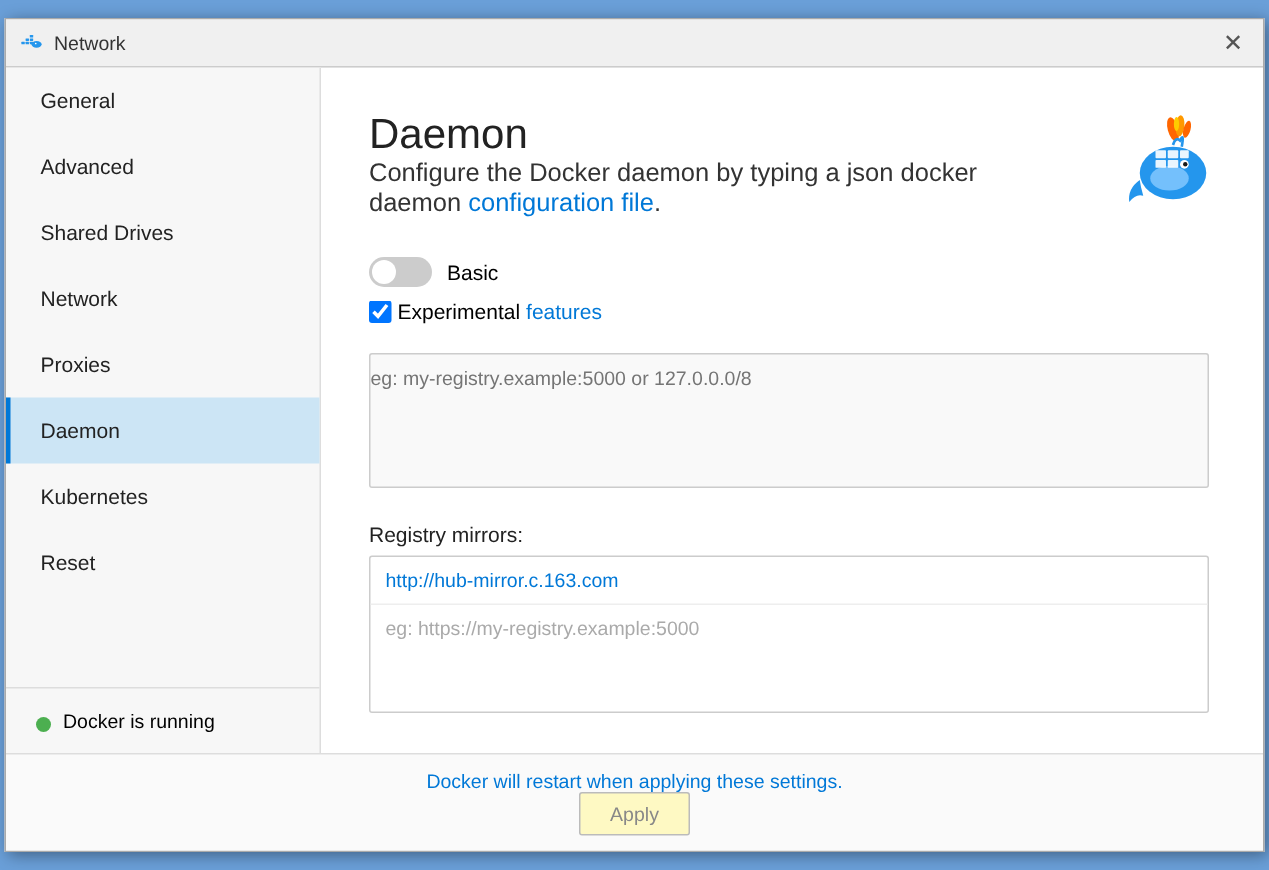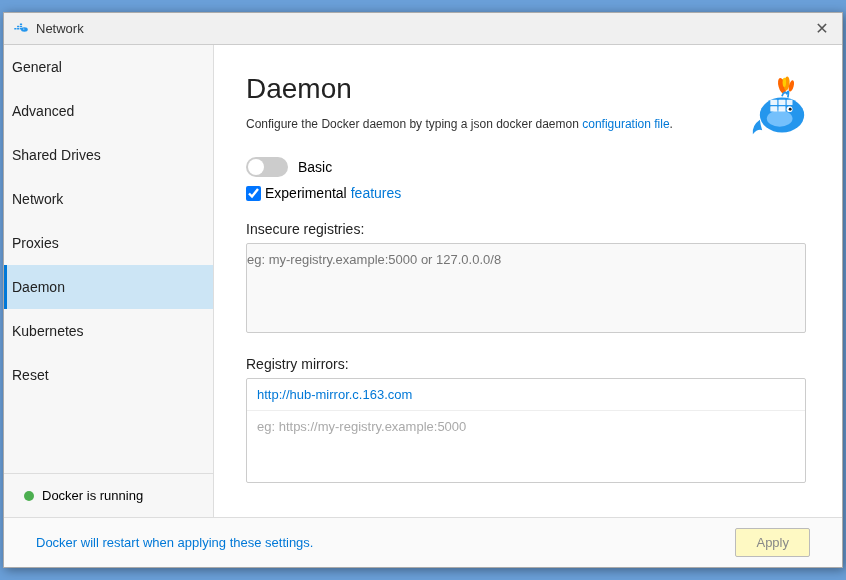--- a/index.html
+++ b/index.html
@@ -60,37 +60,37 @@
     }
     .sidebar {
       width: 210px;
       background: #f7f7f7;
       border-right: 1px solid #ddd;
       display: flex;
       flex-direction: column;
       flex-shrink: 0;
     }
     .sidebar-item {
-      padding: 14px 5px;
+      padding: 14px 20px;
       cursor: pointer;
       color: #222;
       font-size: 14px;
       border-left: 3px solid transparent;
     }
     .sidebar-item.active {
       background: #cce5f5;
       border-left: 3px solid #0078d7;
       font-weight: 500;
     }
     .sidebar-footer {
       margin-top: auto;
       padding: 14px 20px;
       border-top: 1px solid #ddd;
       display: flex;
-      align-items: center;
+      align-items: flex-end;
       gap: 8px;
       font-size: 13px;
     }
     .status-dot {
       width: 10px;
       height: 10px;
       border-radius: 50%;
       background: #4caf50;
       flex-shrink: 0;
     }
@@ -110,25 +110,24 @@
       font-size: 28px;
       font-weight: 300;
       color: #222;
     }
     .docker-logo {
       width: 70px;
       height: 70px;
       flex-shrink: 0;
     }
     .description {
-      font-size: 12px;
+      font-size: 17px;
       color: #333;
       margin-bottom: 18px;
       max-width: 460px;
-      margin-top: 12px;
     }
     .description a {
       color: #0078d7;
       text-decoration: none;
     }
     .toggle-row {
       display: flex;
       align-items: center;
       gap: 10px;
       margin-bottom: 8px;
@@ -211,20 +210,21 @@
     .mirror-empty {
       height: 40px;
     }
     .bottom-bar {
       border-top: 1px solid #ddd;
       padding: 10px 32px;
       display: flex;
       align-items: center;
       justify-content: space-between;
       background: #fafafa;
+      flex-direction: column;
     }
     .restart-note {
       font-size: 13px;
       color: #0078d7;
     }
     .apply-btn {
       background: #fef9c3;
       border: 1px solid #bbb;
       border-radius: 2px;
       padding: 6px 20px;
@@ -332,21 +332,20 @@
       </div>
 
       
       <div class="checkbox-row">
         <input type="checkbox" checked="" style="">
         <span>Experimental</span>
         <a href="#">features</a>
       </div>
 
       
-      <div class="section-label">Insecure registries:</div>
       <textarea class="registry-textarea" placeholder="eg: my-registry.example:5000 or 127.0.0.0/8" style=""></textarea>
 
       
       <div class="section-label">Registry mirrors:</div>
       <div class="registry-mirrors-box">
         <div class="mirror-entry">http://hub-mirror.c.163.com</div>
         <div class="mirror-placeholder">eg: https://my-registry.example:5000</div>
         <div class="mirror-empty"></div>
       </div>
     </div>

